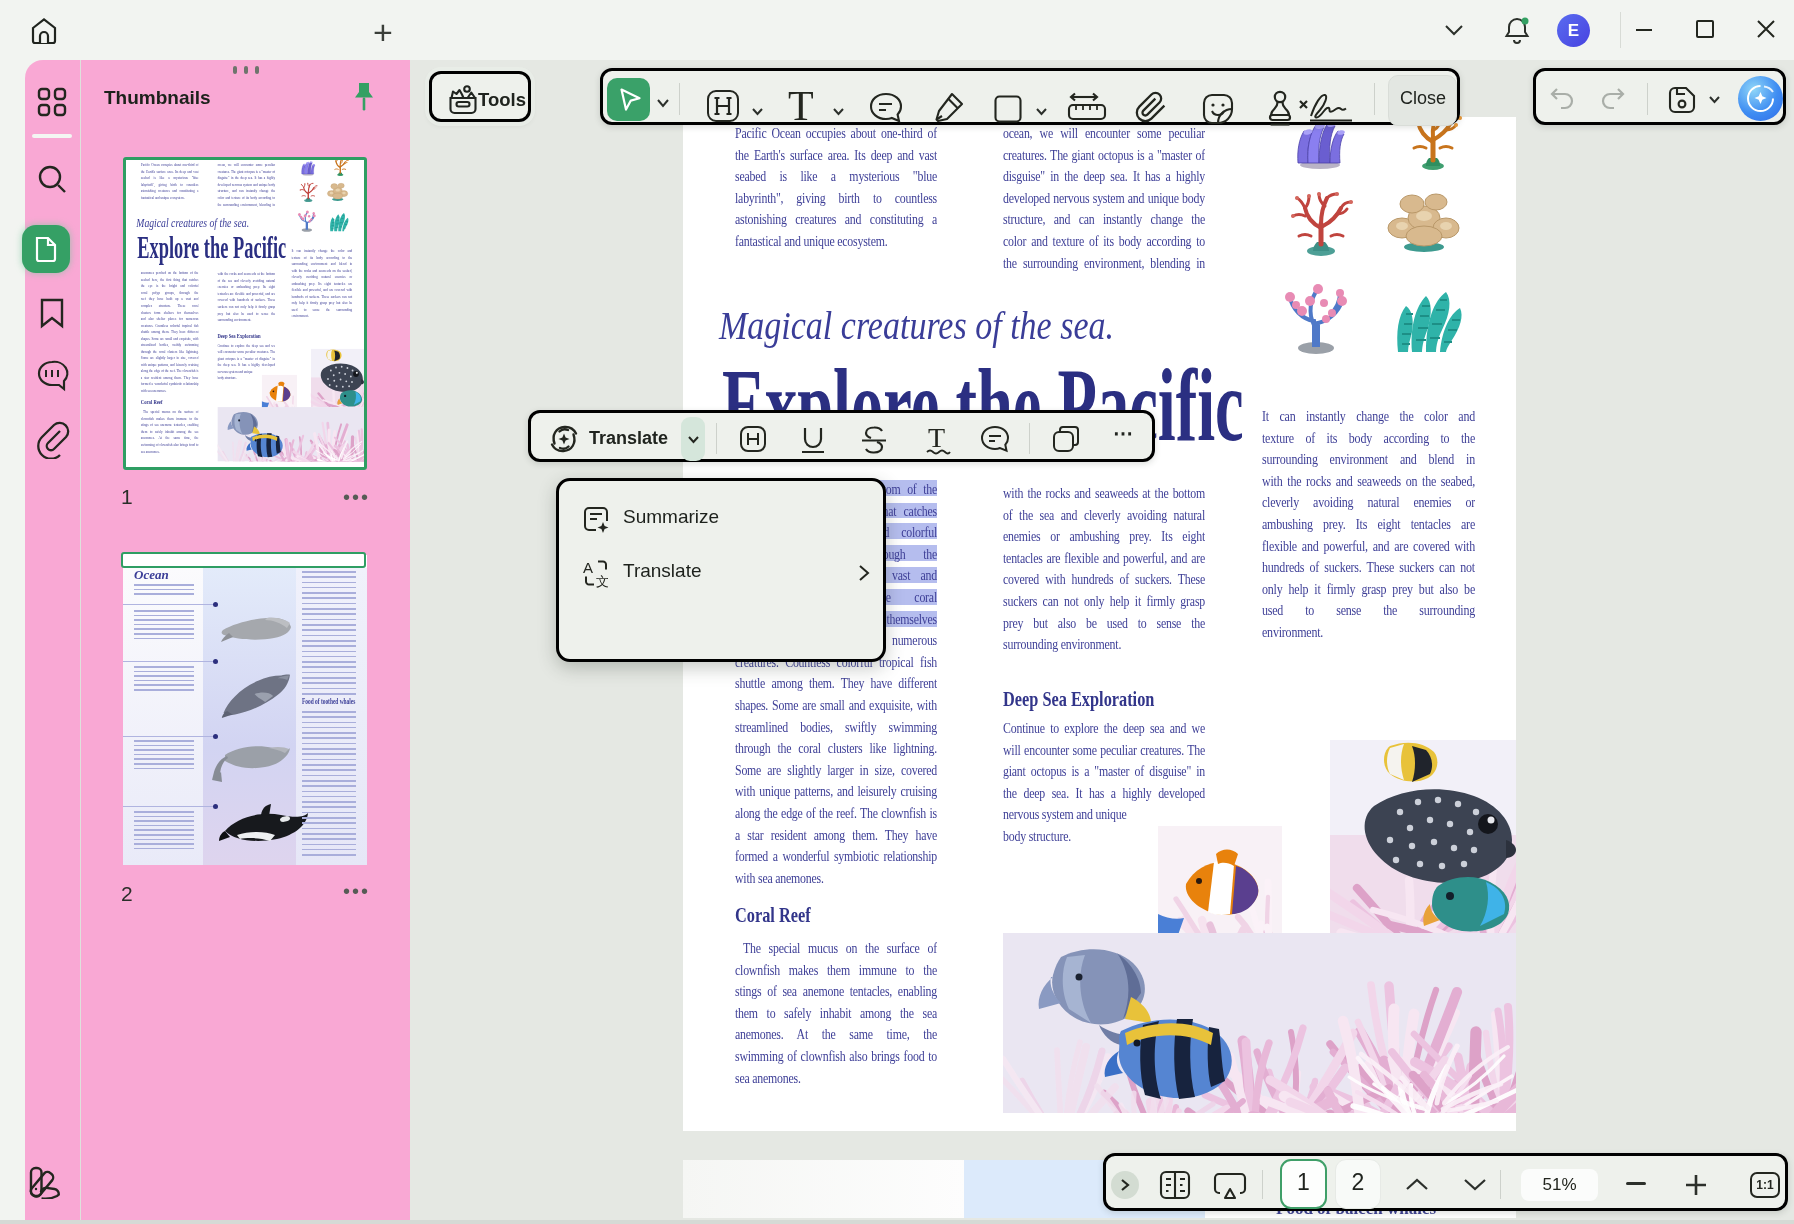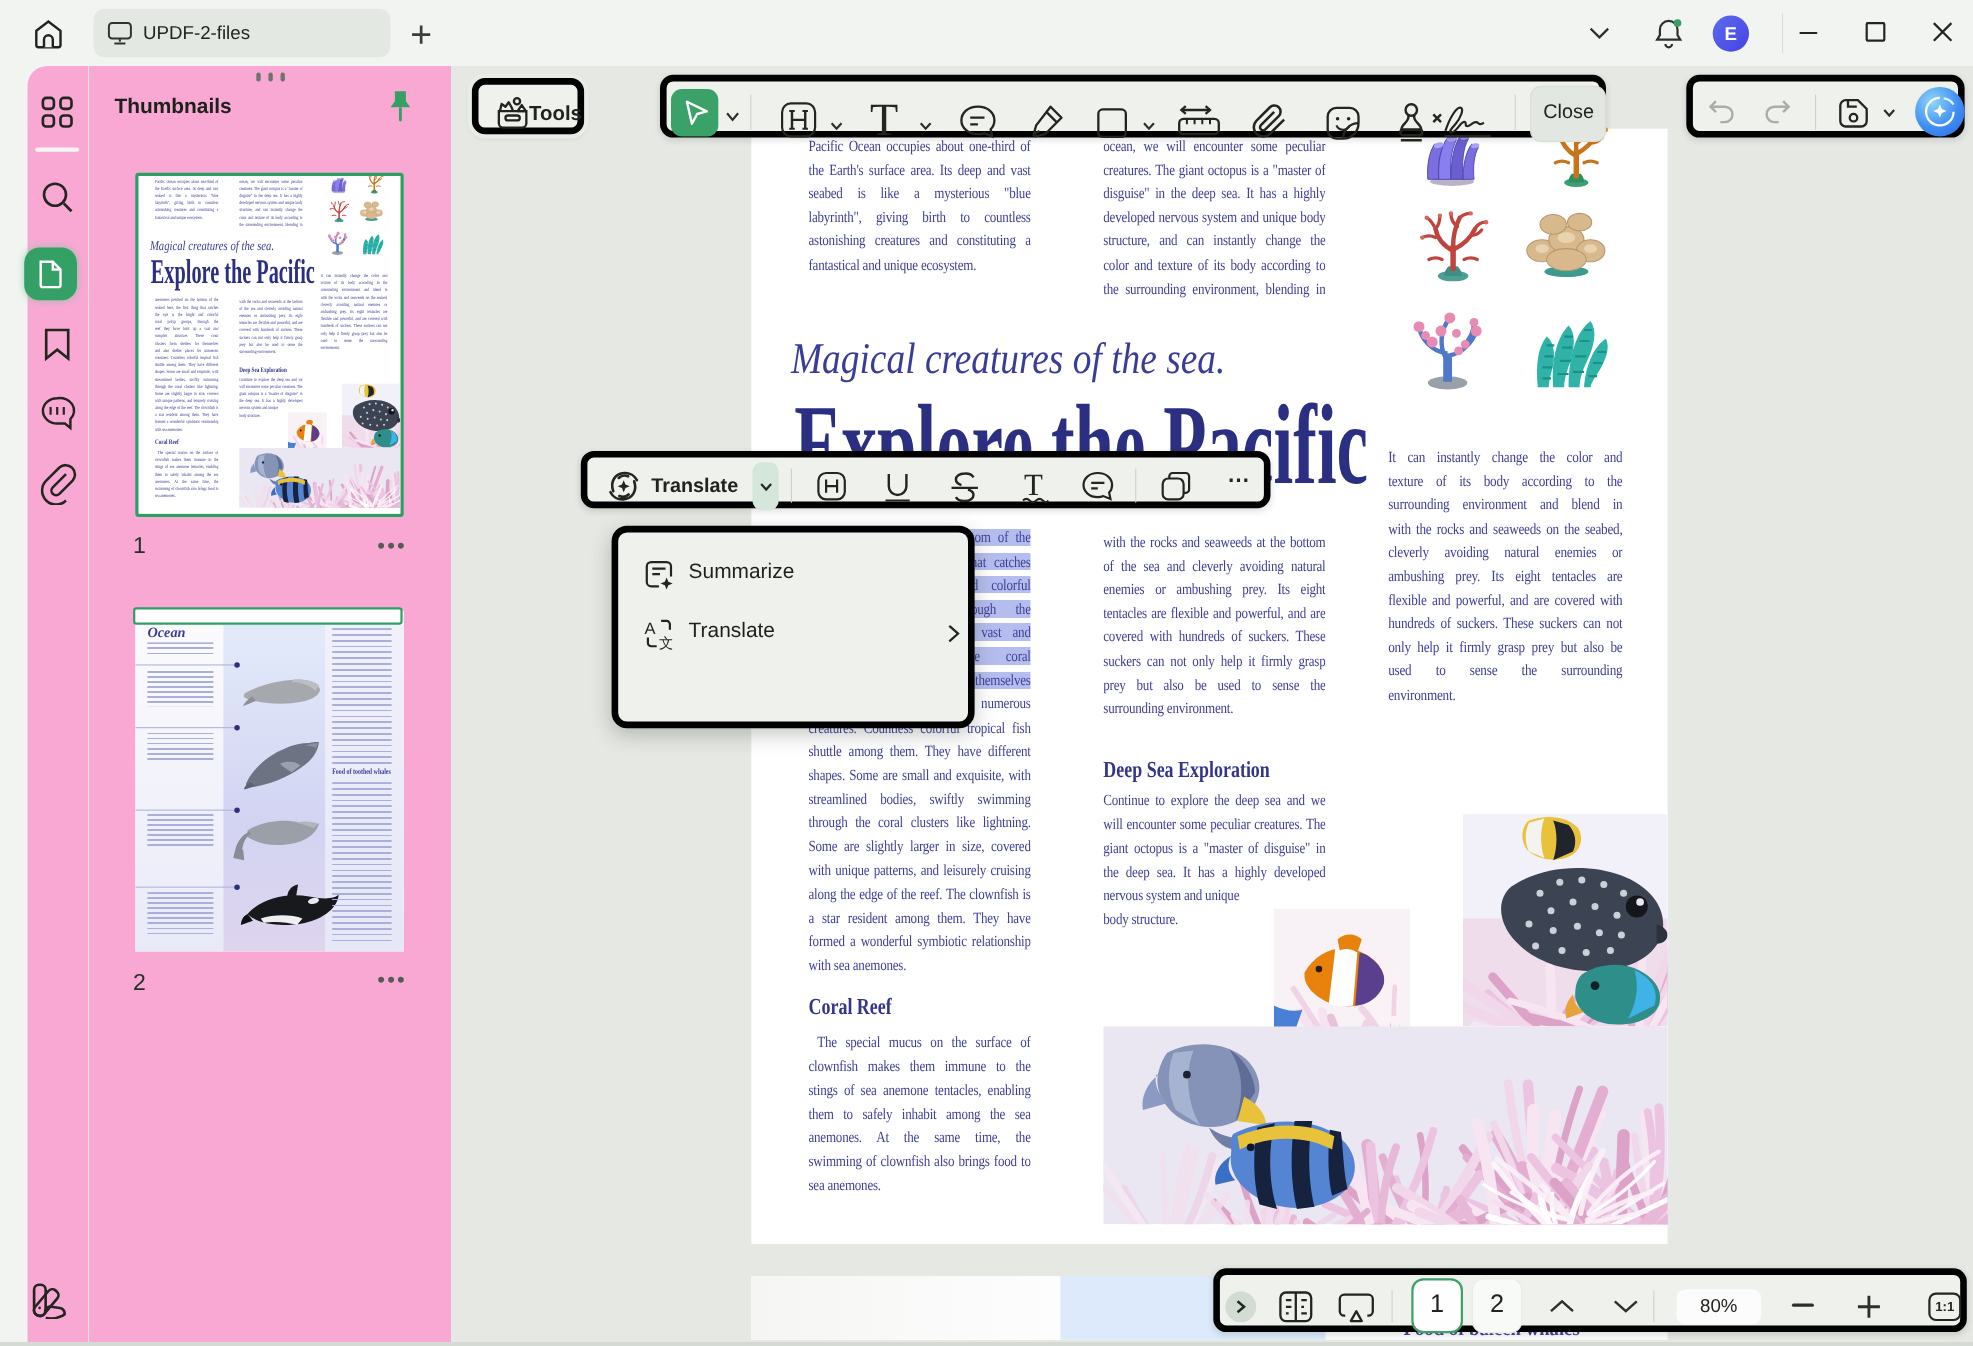--- a/index.html
+++ b/index.html
@@ -17,21 +17,21 @@
 #thumbtitle{position:absolute;left:79px;top:27px;font-size:19px;font-weight:bold;color:#1c211b;}
 .thumbwrap{position:absolute;left:98px;width:244px;background:#fff;}
 #thumb1{top:97px;height:313px;border:3px solid #2f9e63;border-radius:3px;box-sizing:border-box;}
 #thumb2{top:495px;height:310px;}
 .tlabel{position:absolute;left:96px;font-size:21px;color:#2a2e29;}
 .tdots{position:absolute;font-size:20px;color:#565b55;letter-spacing:2px;}
 
 #docarea{position:absolute;left:410px;top:60px;width:1384px;height:1164px;background:#e5e8e3;}
 #page1{position:absolute;left:683px;top:117px;width:833px;height:1014px;background:#ffffff;}
 
-.panel{position:absolute;background:#eef1ec;border:6px solid #000000;box-shadow:0 2px 6px rgba(60,70,60,0.18);border-radius:12px;box-sizing:border-box;}
+.panel{position:absolute;background:#eef1ec;border:3px solid #000000;box-shadow:0 2px 6px rgba(60,70,60,0.18);border-radius:12px;box-sizing:border-box;}
 #toolsbtn{left:429px;top:71px;width:102px;height:51px;box-shadow:0 0 0 4px rgba(233,237,232,0.9),0 2px 6px rgba(60,70,60,0.18);}
 #mainbar{left:600px;top:68px;width:860px;height:57px;}
 #rightbar{left:1533px;top:68px;width:253px;height:57px;}
 #selbar{left:528px;top:410px;width:627px;height:52px;z-index:30;}
 #dropdown{left:556px;top:478px;width:330px;height:184px;z-index:31;border-radius:14px;box-shadow:0 6px 18px rgba(50,60,50,0.28);}
 #bottombar{left:1103px;top:1153px;width:685px;height:58px;z-index:20;}
 .ddrow{position:absolute;left:0;width:330px;height:54px;}
 .ddtext{position:absolute;left:64px;top:15px;font-size:19px;color:#1d211c;}
 
 .col{position:absolute;font-family:"Liberation Serif",serif;font-size:14.1px;color:#3e3f97;width:240px;letter-spacing:-0.25px;transform:scaleX(0.8417);transform-origin:0 0;overflow:hidden;}
@@ -44,27 +44,20 @@
 
 .sep{position:absolute;width:1px;background:#cdd1cb;}
 </style></head><body>
 <div id="app">
 
   <div class="abs" style="left:28px;top:15px;">
     <svg width="32" height="32" viewBox="0 0 32 32" fill="none" stroke="#20241f" stroke-width="2.2">
         <path d="M5 13 L16 4.5 L27 13 V26 a2 2 0 0 1 -2 2 H7 a2 2 0 0 1 -2 -2 Z"></path>
         <path d="M12 28 V21 a4 4 0 0 1 8 0 V28" fill="#f2f4f1"></path>
       </svg>
-  </div>
-  <div id="tab">
-    <svg class="abs" style="left:12px;top:11px;" width="24" height="22" viewBox="0 0 24 22" fill="none" stroke="#30342f" stroke-width="1.8">
-        <rect x="2" y="2" width="20" height="14" rx="3"></rect>
-        <path d="M12 16 v3 M7 20.5 h10"></path>
-      </svg>
-    <div class="tname">UPDF-2-files</div>
   </div>
   <div class="abs" style="left:373px;top:13px;font-size:34px;color:#3a3e39;font-weight:300;">+</div>
 
   <svg class="abs" style="left:1444px;top:24px;" width="20" height="12" viewBox="0 0 20 12" fill="none" stroke="#2c302b" stroke-width="2">
       <path d="M2 2 L10 10 L18 2"></path>
     </svg>
   <svg class="abs" style="left:1502px;top:15px;" width="30" height="30" viewBox="0 0 30 30" fill="none" stroke="#2c302b" stroke-width="2">
       <path d="M15 4 a8 8 0 0 1 8 8 v5 l2.5 4 H4.5 L7 17 v-5 a8 8 0 0 1 8 -8 Z"></path>
       <path d="M12 25 a3 3 0 0 0 6 0"></path>
       <circle cx="23" cy="6" r="3.5" fill="#34a063" stroke="none"></circle>
@@ -1377,21 +1370,21 @@
     <div class="abs" style="left:229px;top:3px;width:46px;height:50px;background:#f8faf8;border:1px solid #e7eae6;border-radius:11px;box-sizing:border-box;"></div>
     <div class="abs" style="left:229px;top:13px;width:46px;text-align:center;font-size:23px;color:#20241f;">2</div>
     <svg class="abs" style="left:299px;top:21px;" width="24" height="15" viewBox="0 0 24 15" fill="none" stroke="#2c302b" stroke-width="2.2">
         <path d="M2 12 L12 3 L22 12"></path>
       </svg>
     <svg class="abs" style="left:357px;top:21px;" width="24" height="15" viewBox="0 0 24 15" fill="none" stroke="#2c302b" stroke-width="2.2">
         <path d="M2 3 L12 12 L22 3"></path>
       </svg>
     <div class="sep" style="left:394px;top:14px;height:29px;"></div>
     <div class="abs" style="left:415px;top:13px;width:77px;height:32px;background:#fbfcfb;border-radius:8px;"></div>
-    <div class="abs" style="left:415px;top:19px;width:77px;text-align:center;font-size:17px;color:#23261f;">80%</div>
+    <div class="abs" style="left:415px;top:19px;width:77px;text-align:center;font-size:17px;color:#23261f;">51%</div>
     <div class="abs" style="left:520px;top:26px;width:20px;height:3px;background:#2c302b;border-radius:2px;"></div>
     <svg class="abs" style="left:578px;top:17px;" width="24" height="24" viewBox="0 0 24 24" stroke="#2c302b" stroke-width="2.6">
         <path d="M12 2 v20 M2 12 h20"></path>
       </svg>
     <div class="abs" style="left:644px;top:16px;width:30px;height:26px;border:2.2px solid #23261f;border-radius:7px;box-sizing:border-box;text-align:center;font-size:12px;font-weight:bold;color:#23261f;line-height:22px;">1:1</div>
   </div>
 
   <div class="abs" style="left:0;top:1220px;width:1794px;height:4px;background:#d6dad5;z-index:40;"></div>
 </div>
 

